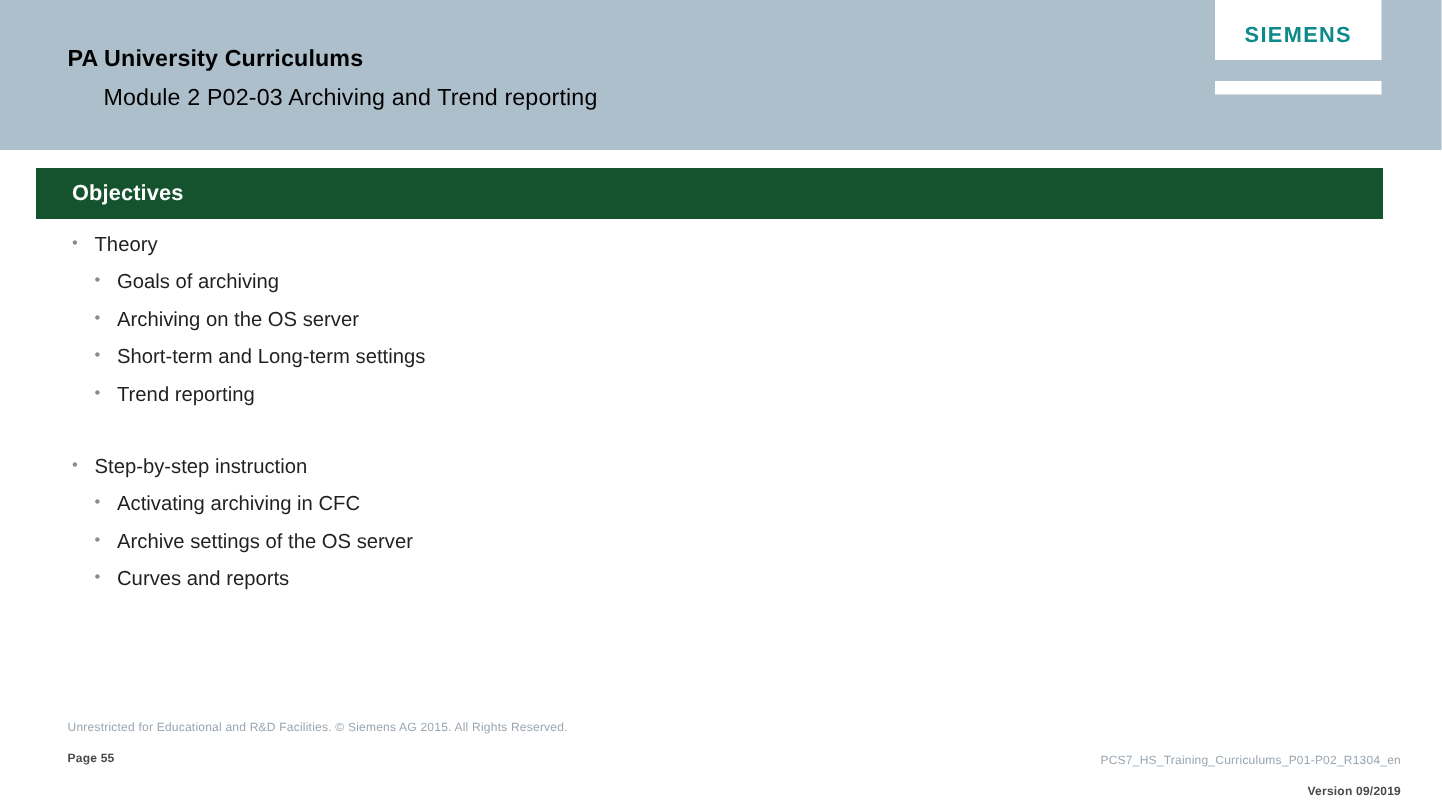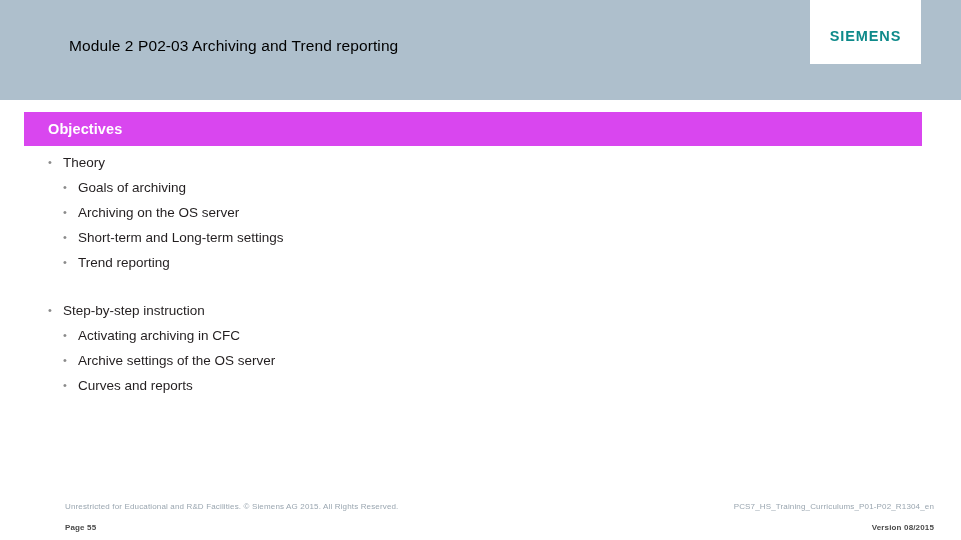--- a/index.html
+++ b/index.html
@@ -59,21 +59,21 @@
     white-space: nowrap;
     margin-left: 24px;
   }
 
   
   .logo-box {
     position: absolute;
     left: 810px;
     top: 0px;
     width: 111px;
-    height: 64px;
+    height: 40px;
     background: #ffffff;
     display: flex;
     align-items: center;
     justify-content: center;
   }
 
   .logo-wordmark {
     font-size: 14.5px;
     font-weight: bold;
     letter-spacing: 0.9px;
@@ -91,21 +91,21 @@
     background: #ffffff;
   }
 
   
   .objectives-bar {
     position: absolute;
     left: 24px;
     top: 112px;
     width: 898px;
     height: 34px;
-    background: #d946ef;
+    background: #14532d;
     display: flex;
     align-items: center;
   }
 
   .objectives-label {
     color: #ffffff;
     font-size: 14.5px;
     font-weight: bold;
     padding-left: 24px;
     letter-spacing: 0.1px;
@@ -151,23 +151,22 @@
     height: 25px;
   }
   .level-2 .marker { left: 63px; }
 
   .group-gap { height: 23px; }
 
   
   .footer-left {
     position: absolute;
     left: 45px;
-    top: 500px;
+    top: 478px;
     width: 560px;
-    margin-left: 20px;
   }
 
   .footer-right {
     position: absolute;
     right: 27px;
     top: 500px;
     text-align: right;
   }
 
   .footer-line-1 {
@@ -191,20 +190,21 @@
   .footer-right .footer-line-1 { color: #9aa6b0; }
 </style>
 </head>
 <body>
 
 <div class="slide">
 
   <div class="header-band"></div>
 
   <div class="title-block">
+    <div class="slide-title">PA University Curriculums</div>
     <div class="slide-subtitle">Module 2 P02-03 Archiving and Trend reporting</div>
   </div>
 
   <div class="logo-box">
     <span class="logo-wordmark">SIEMENS</span>
   </div>
   <div class="logo-underbar"></div>
 
   <div class="objectives-bar">
     <span class="objectives-label">Objectives</span>
@@ -258,16 +258,16 @@
 
   </div>
 
   <div class="footer-left">
     <div class="footer-line-1">Unrestricted for Educational and R&amp;D Facilities. © Siemens AG 2015. All Rights Reserved.</div>
     <div class="footer-line-2">Page 55</div>
   </div>
 
   <div class="footer-right">
     <div class="footer-line-1">PCS7_HS_Training_Curriculums_P01-P02_R1304_en</div>
-    <div class="footer-line-2">Version 08/2015</div>
+    <div class="footer-line-2">Version 09/2019</div>
   </div>
 
 </div>
 
 </body></html>

